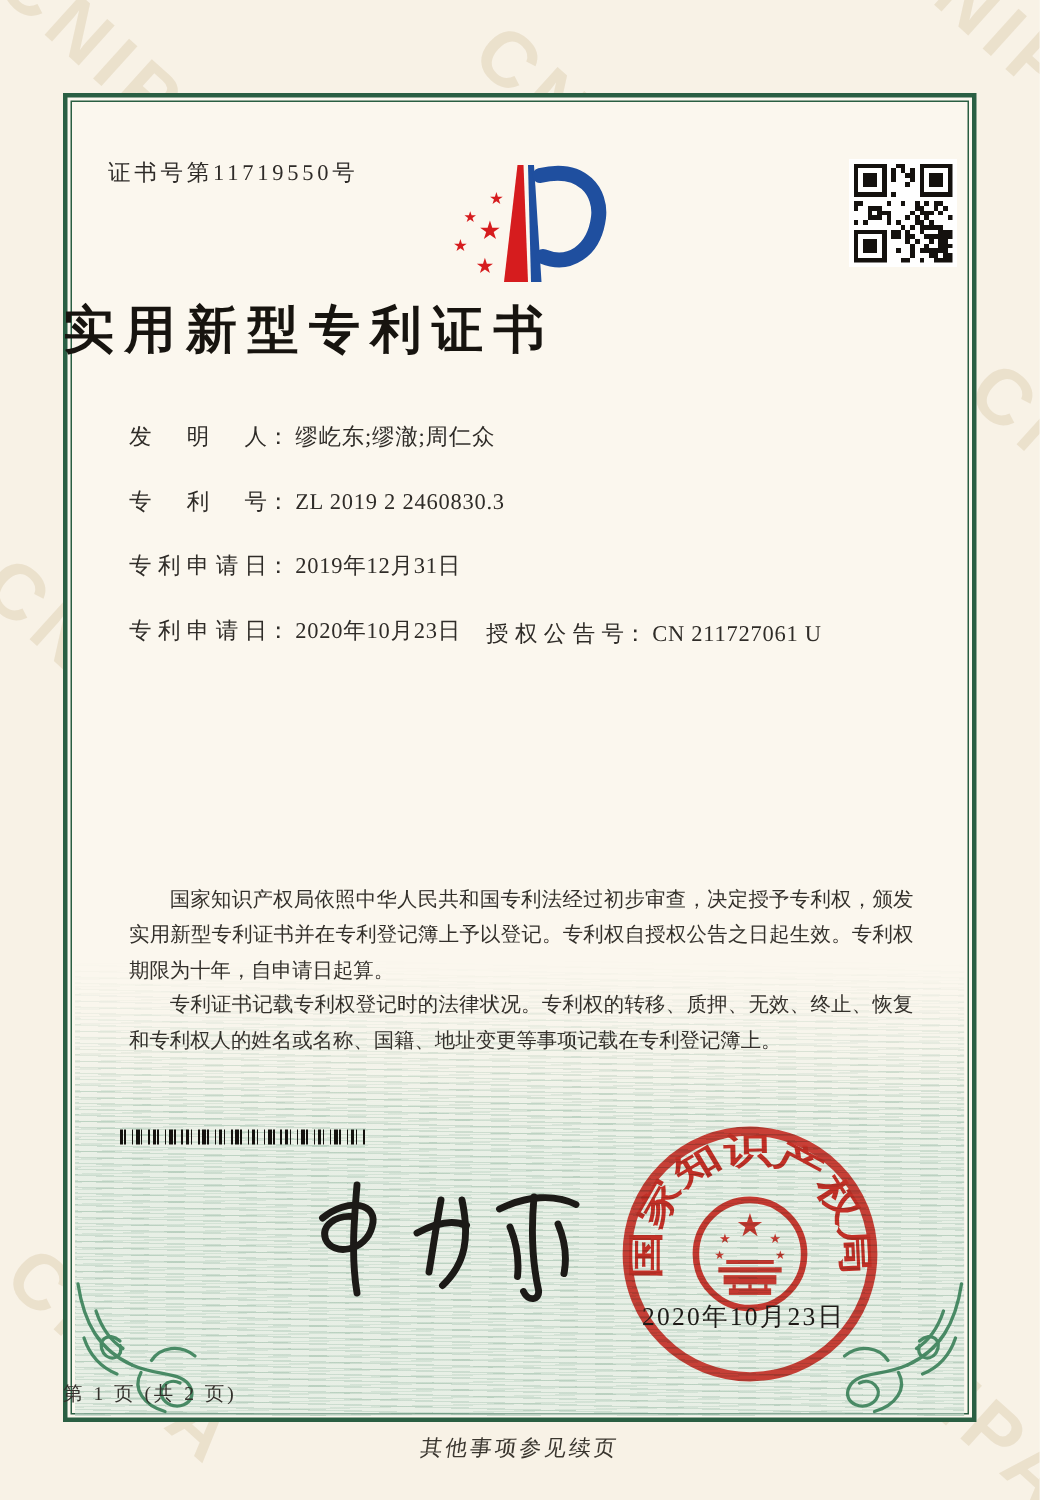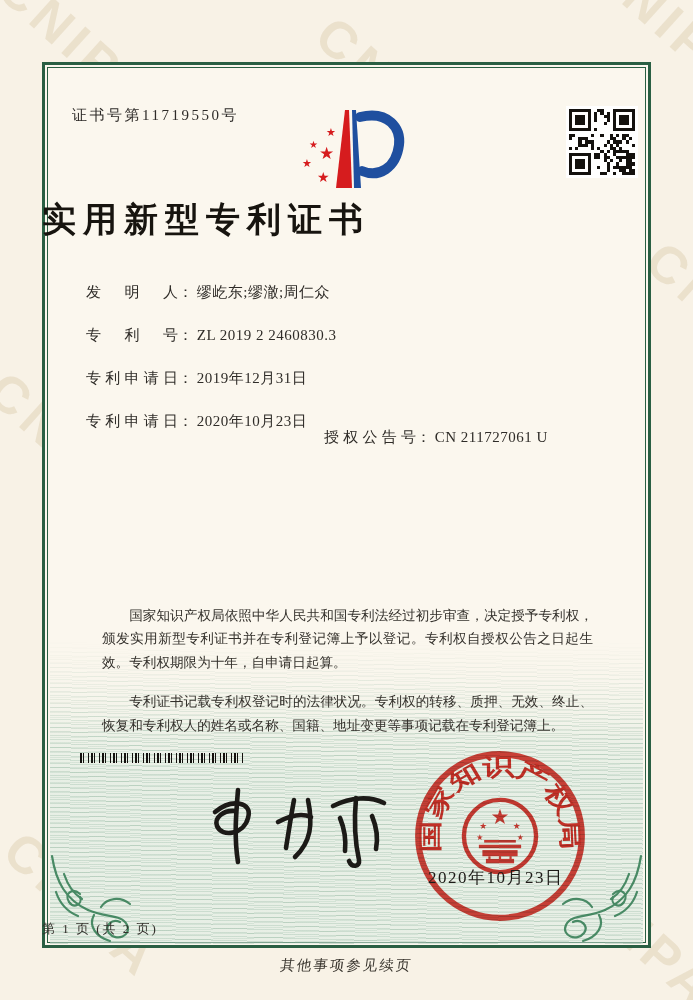--- a/index.html
+++ b/index.html
@@ -47,26 +47,26 @@
   .qr{position:absolute;left:566px;top:106px;width:72px;height:72px;background:#fff;padding:3px;box-sizing:border-box;}
   .title{
     position:absolute;left:42px;top:197px;width:609px;text-align:left;
     font-size:34px;font-weight:bold;color:#17140f;letter-spacing:7px;
   }
   .fields{position:absolute;left:86px;top:281px;width:525px;font-size:15px;color:#2f2c28;}
   .frow{position:relative;height:43px;line-height:22px;}
   .flabel{display:inline-block;width:92px;text-align:justify;text-align-last:justify;vertical-align:top;}
   .fcolon{display:inline-block;vertical-align:top;}
   .fvalue{display:inline-block;letter-spacing:0.5px;vertical-align:top;}
-  .grant-second{position:absolute;left:238px;top:16px;}
+  .grant-second{position:absolute;left:238px;top:2px;}
   .paras{
     position:absolute;left:86px;top:588px;width:523px;
     font-size:13.6px;line-height:1.72;color:#33302b;text-align:justify;
   }
-  .paras p{margin:16px;text-indent:2em;}
+  .paras p{margin:0;text-indent:2em;}
   .barcode{
     position:absolute;left:80px;top:753px;width:164px;height:10px;
     background:repeating-linear-gradient(90deg,
       #14110e 0 2px, transparent 2px 3px,
       #14110e 3px 4px, transparent 4px 8px,
       #14110e 8px 9px, transparent 9px 11px);
   }
   .issuer{
     position:absolute;left:88px;top:802px;
     font-family:"Liberation Sans","DejaVu Sans",sans-serif;

